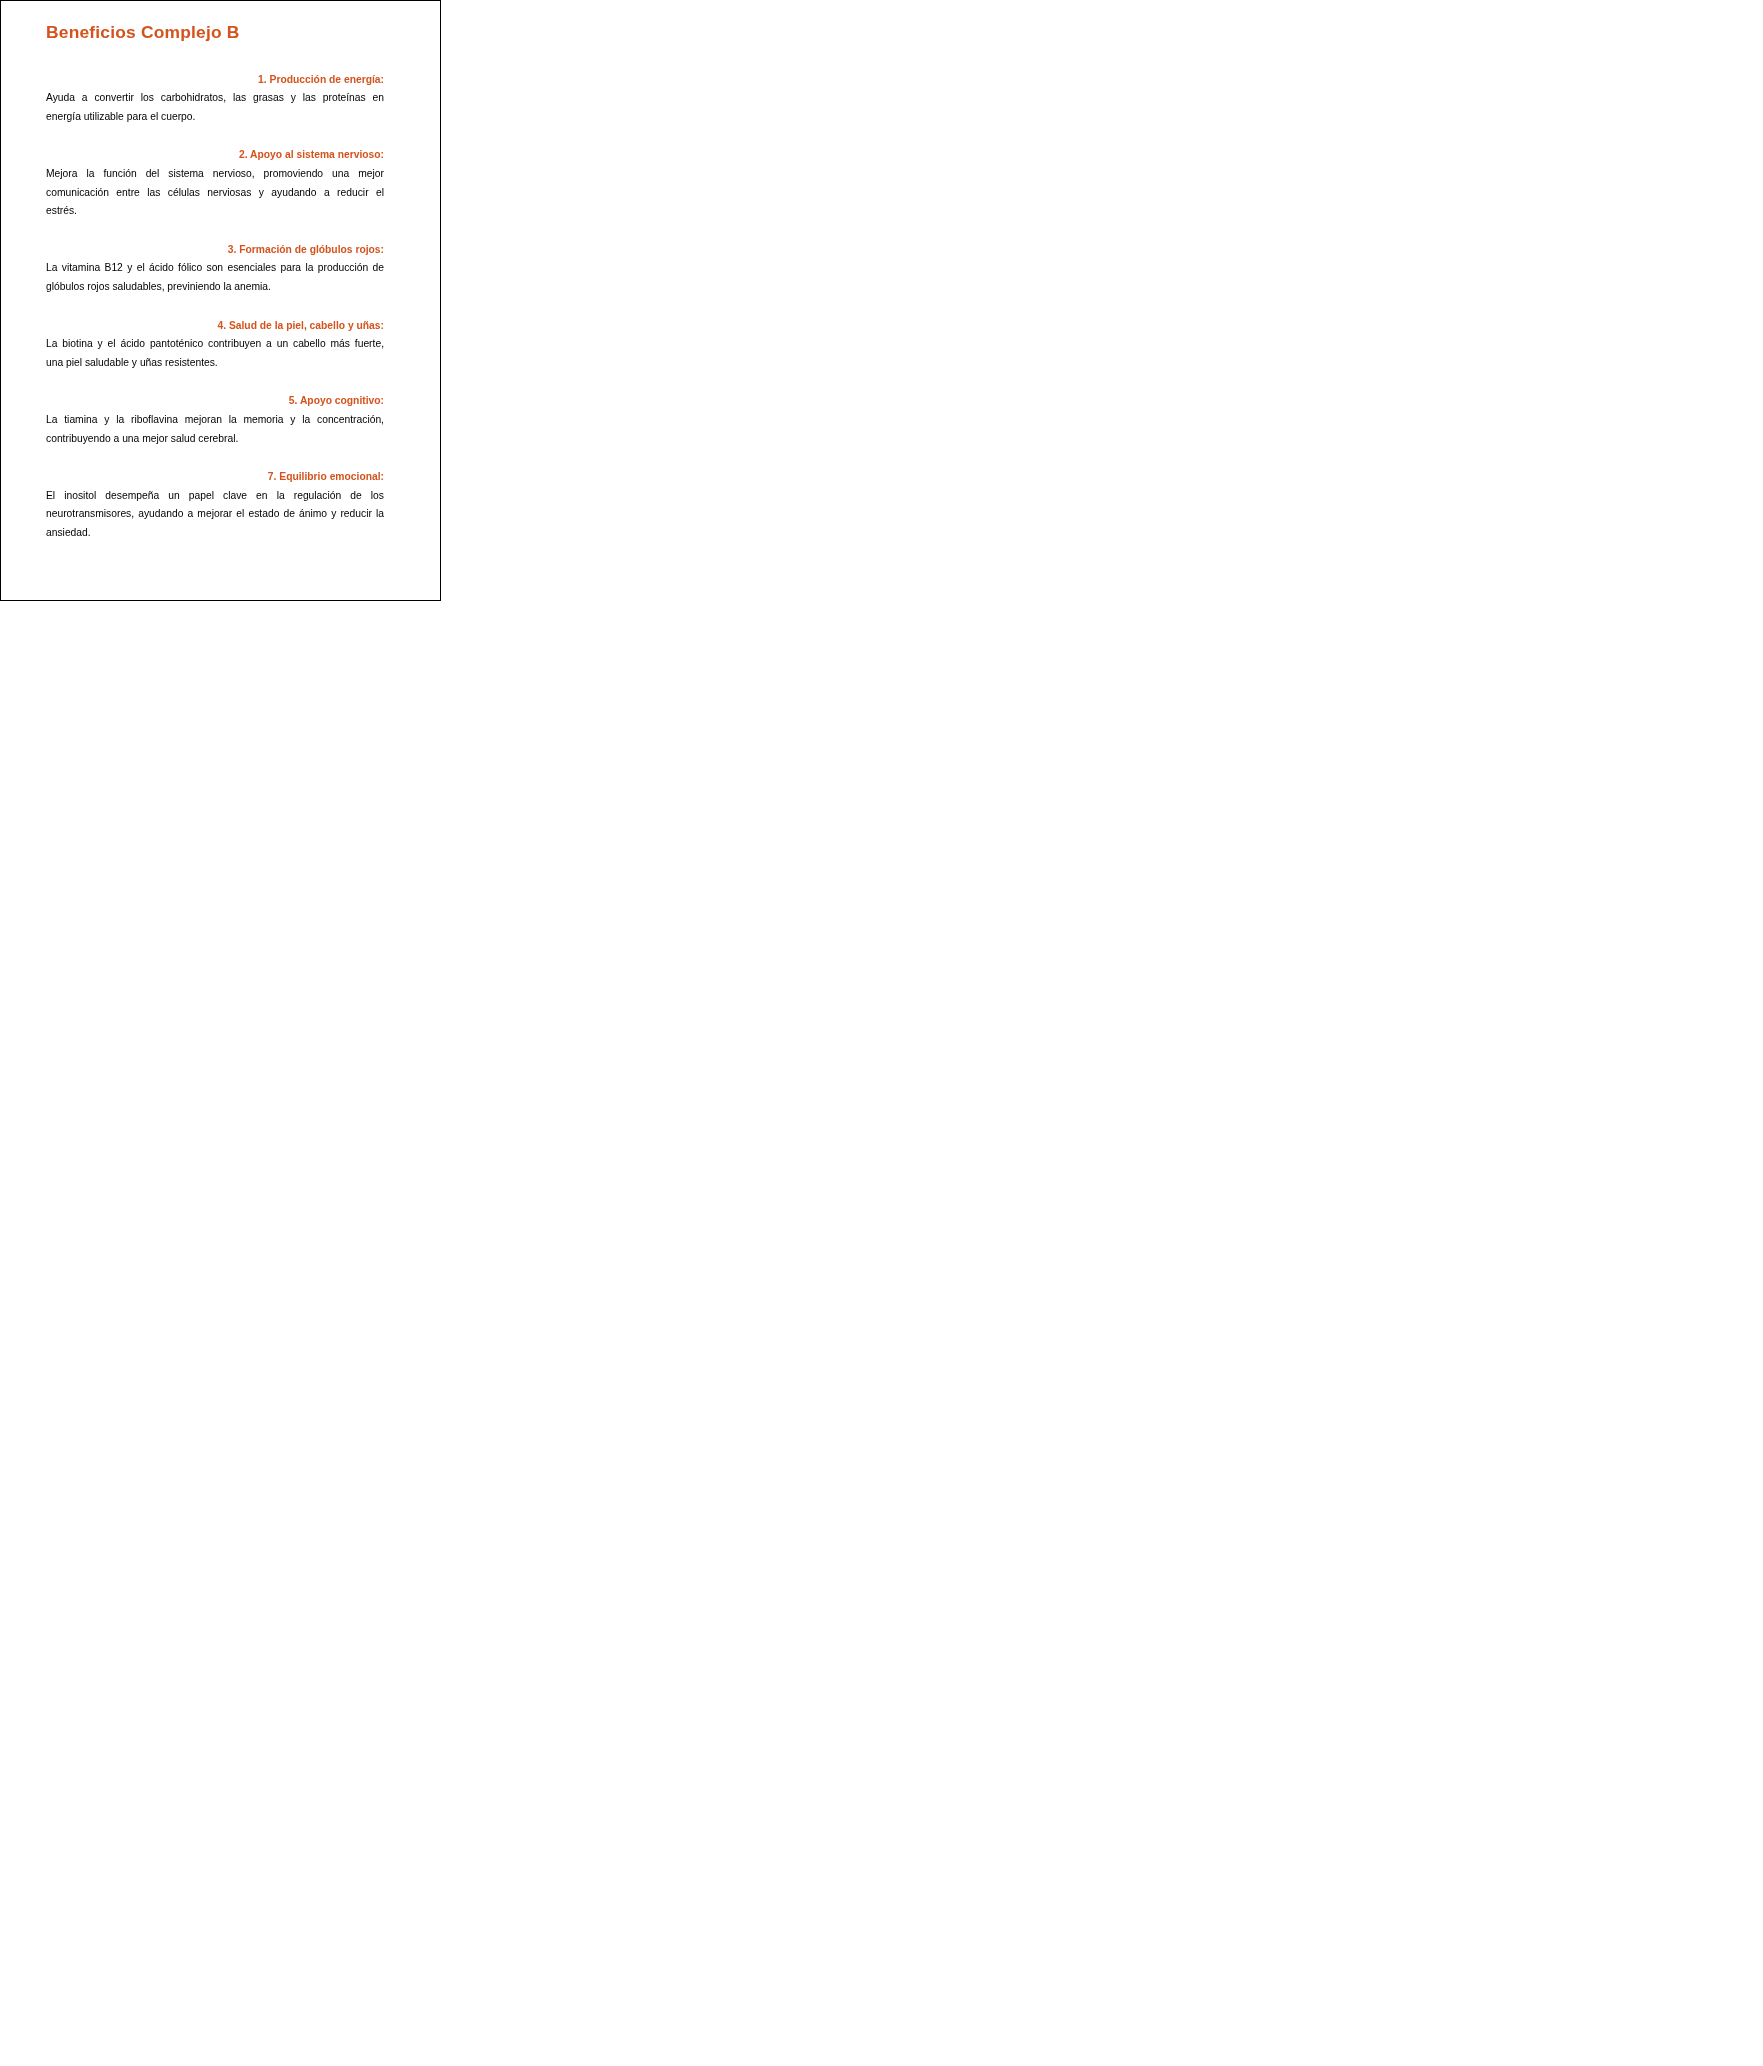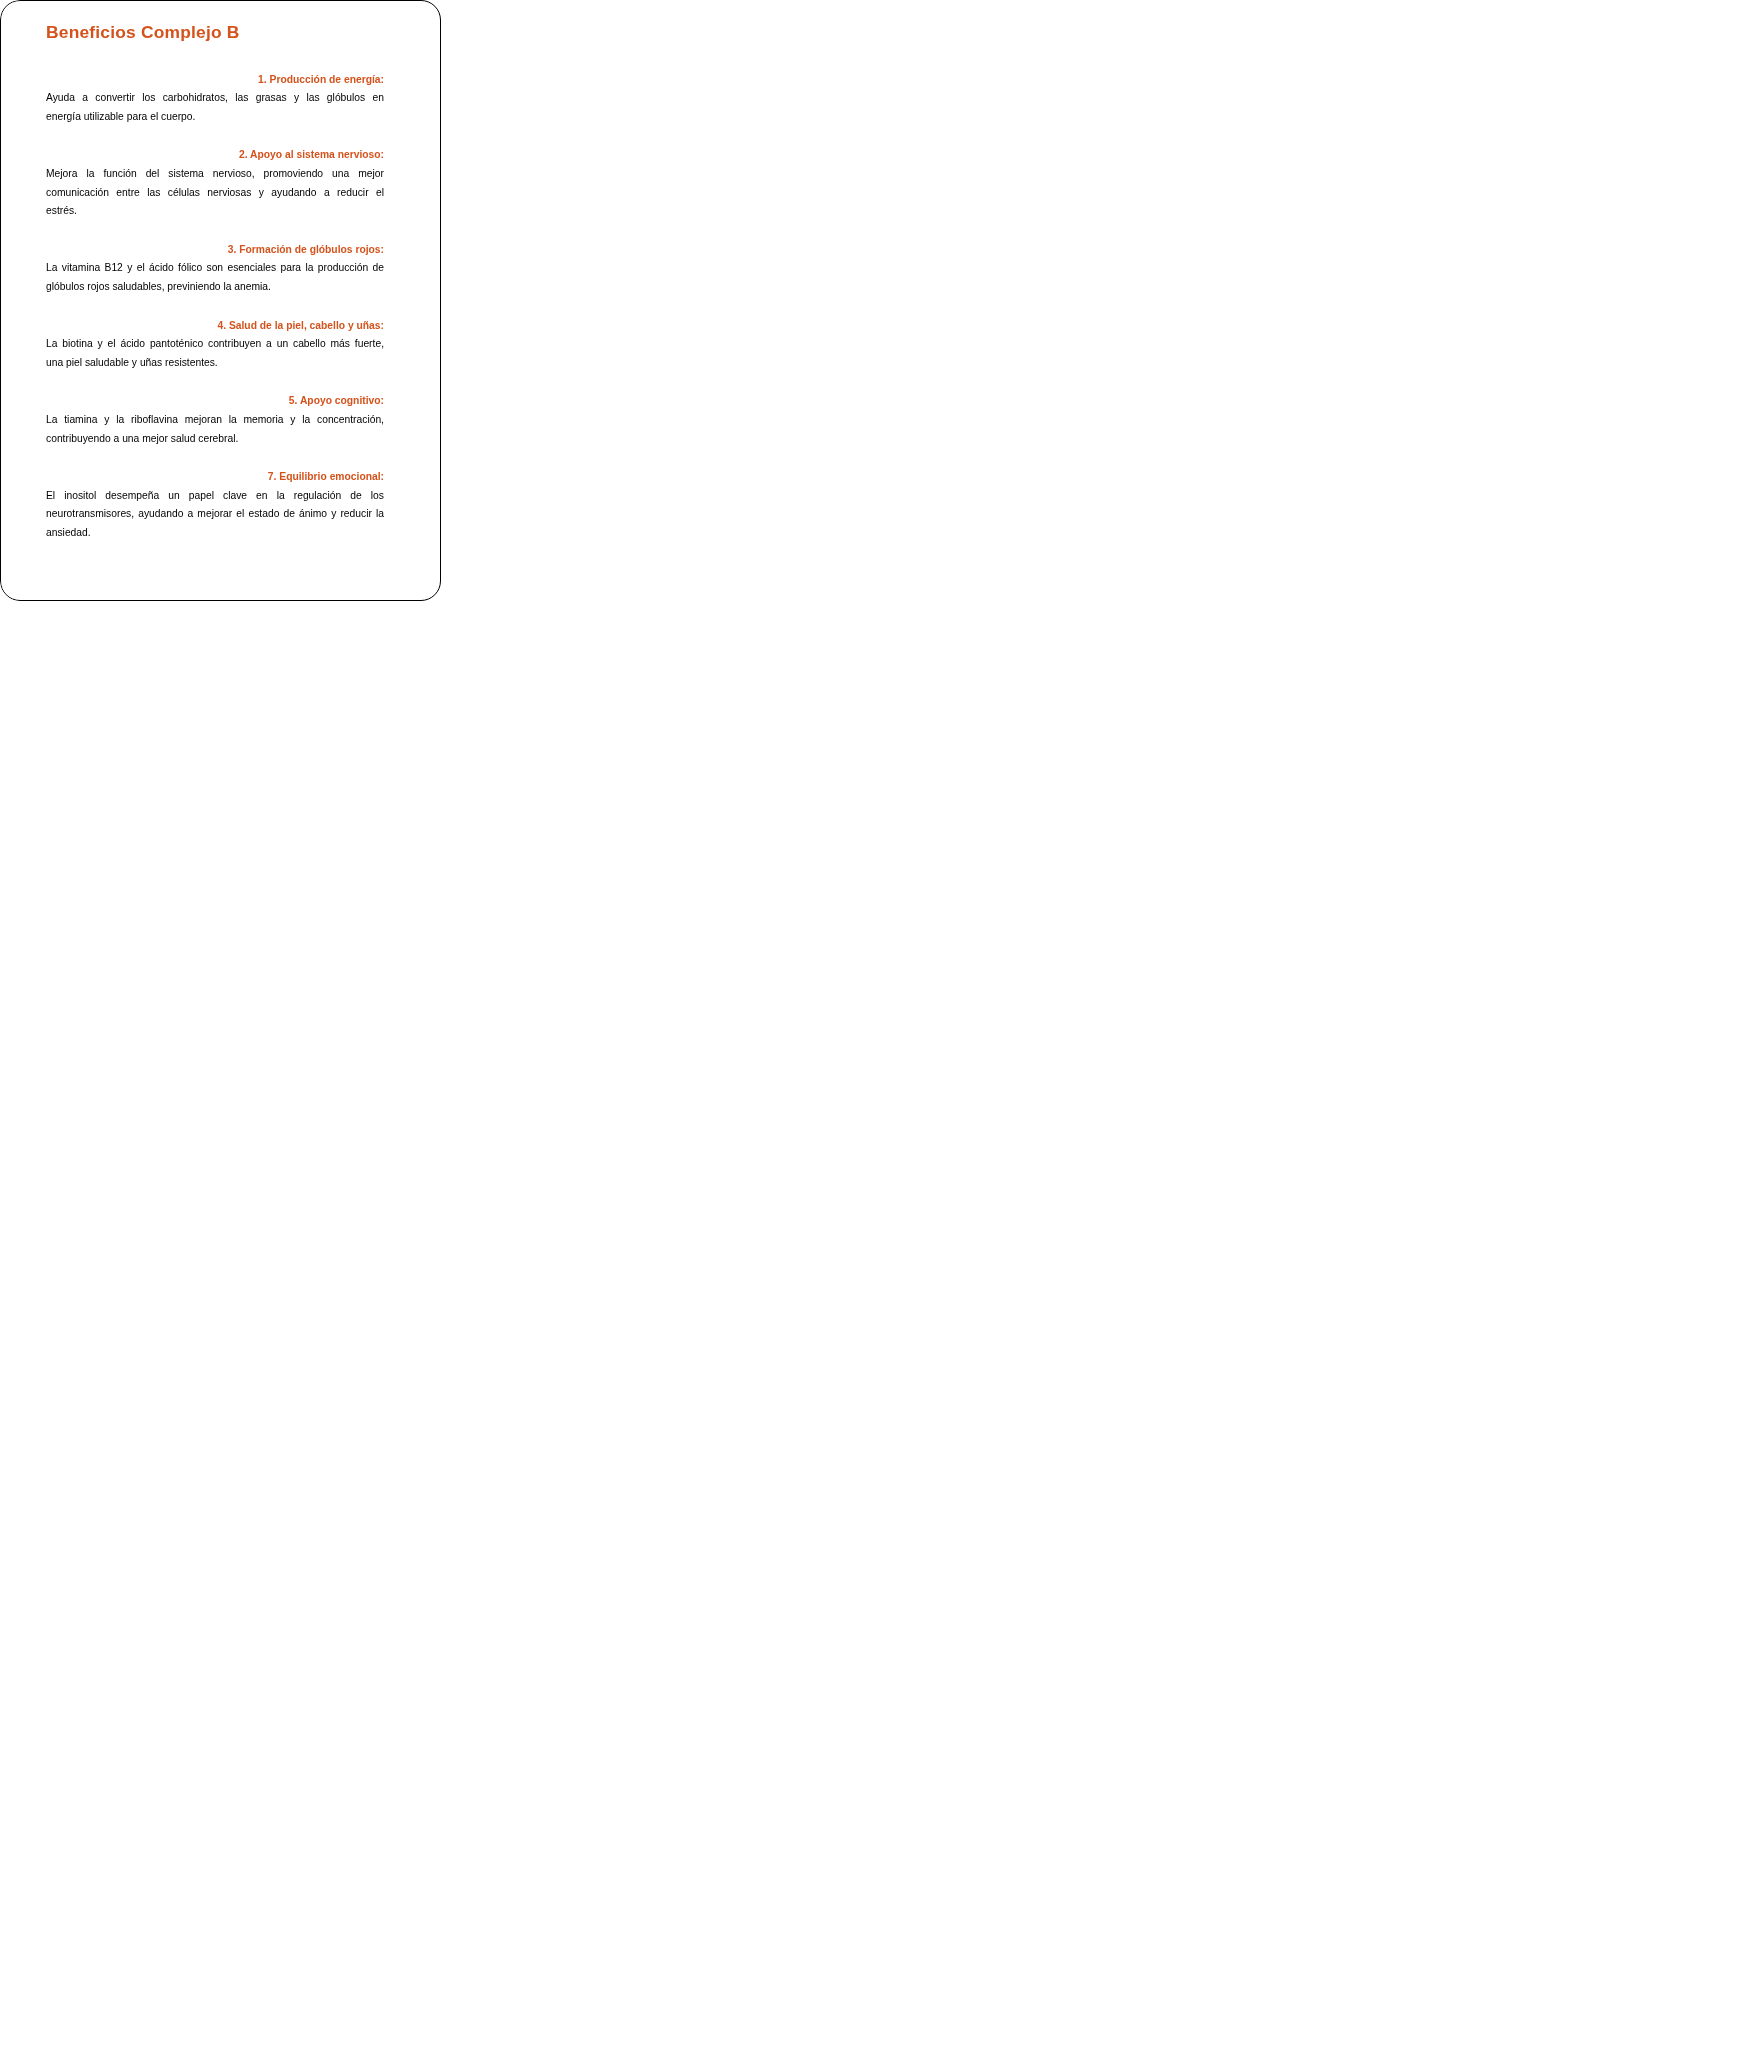--- a/index.html
+++ b/index.html
@@ -1,16 +1,16 @@
 <!DOCTYPE html>
 <html style="--accent: #D4531C; --ink: #000000; --paper: #FFFFFF;font-size:6.6px"><head>
 <meta charset="utf-8">
 <style>
   :root { --accent:#D4531C; --ink:#000000; --paper:#FFFFFF; }
-  * { margin:0; padding:0; box-sizing:border-box;border-radius:20px; }
+  * { margin:0; padding:0; box-sizing:border-box; }
   html,body { background:#FFFFFF; }
   .page {
     position:relative;
     width:441px;
     height:601px;
     background:var(--paper);
     border:1.2px solid var(--ink);
     font-family:"Liberation Sans", sans-serif;
     color:var(--ink);
     padding:20.7px 56px 0 45px;
@@ -48,21 +48,21 @@
 </style>
 </head>
 <body>
 
 <div class="page">
   <h1 class="title">Beneficios Complejo B</h1>
   <div class="sections">
   <div class="section">
     <div class="section-heading">1. Producción de energía:</div>
     <div class="section-paragraph">
-          <div class="line">Ayuda a convertir los carbohidratos, las grasas y las glóbulos en</div>
+          <div class="line">Ayuda a convertir los carbohidratos, las grasas y las proteínas en</div>
           <div class="line last">energía utilizable para el cuerpo.</div>
         </div>
   </div>
 
   <div class="section">
     <div class="section-heading">2. Apoyo al sistema nervioso:</div>
     <div class="section-paragraph">
           <div class="line">Mejora la función del sistema nervioso, promoviendo una mejor</div>
           <div class="line">comunicación entre las células nerviosas y ayudando a reducir el</div>
           <div class="line last">estrés.</div>

